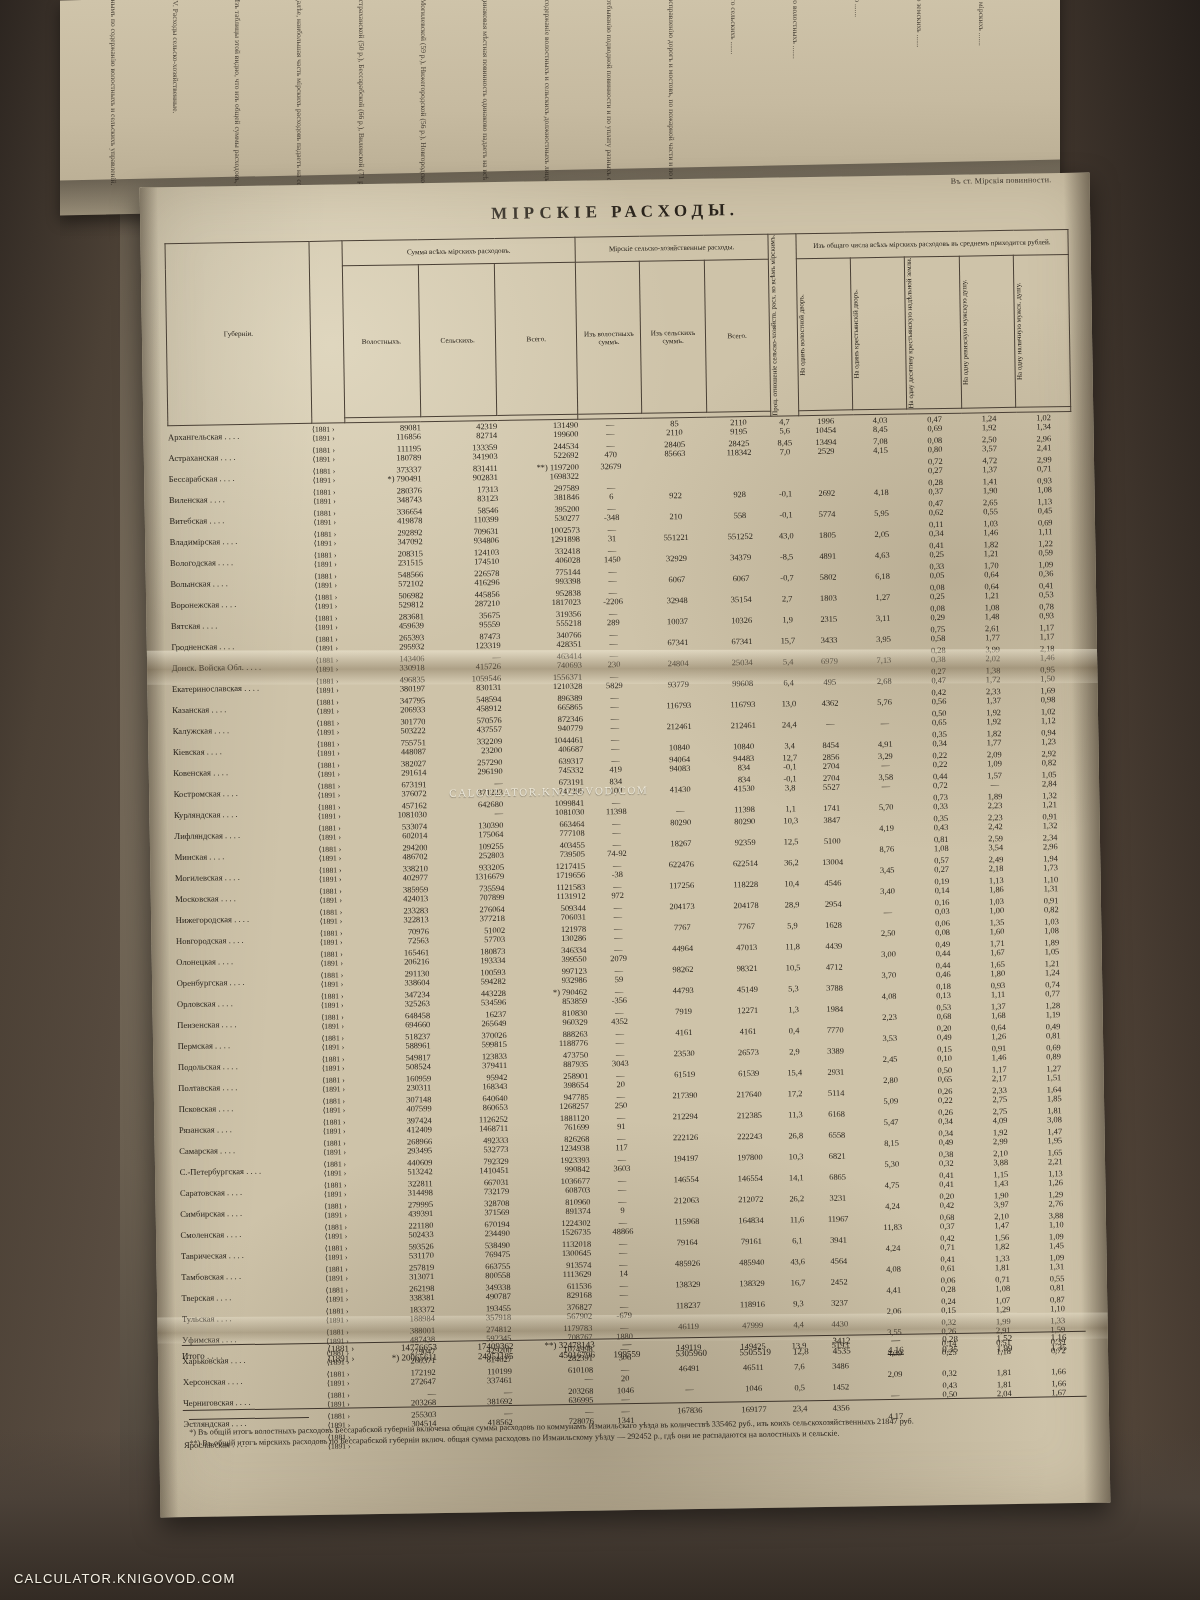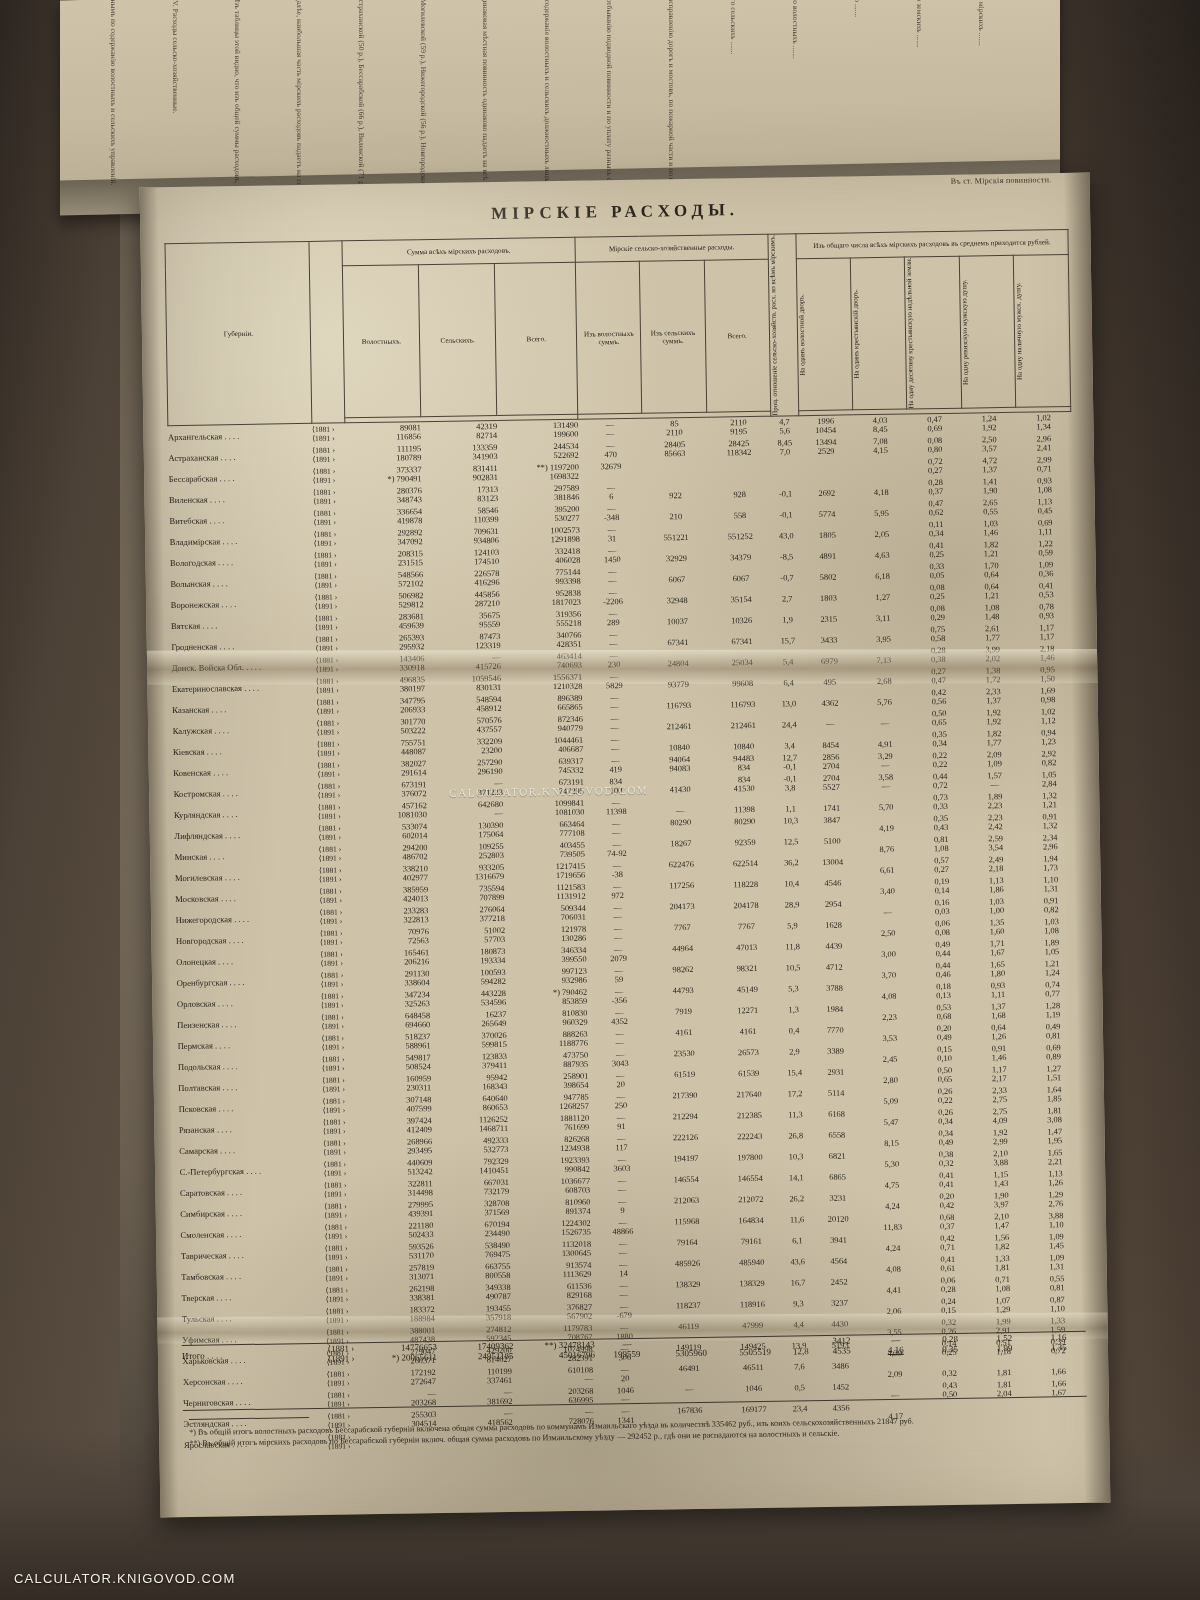--- a/index.html
+++ b/index.html
@@ -867,21 +867,21 @@
           <tr class="r2">
             <td class="yr">⟨1891 ›</td>
             <td class="num">402977</td>
             <td class="num">1316679</td>
             <td class="num">1719656</td>
             <td class="numc">-38</td>
             <td class="numc"></td>
             <td class="numc"></td>
             <td class="numc"></td>
             <td class="numc"></td>
-            <td class="numc">6,61</td>
+            <td class="numc">3,45</td>
             <td class="numc">0,27</td>
             <td class="numc">2,18</td>
             <td class="numc">1,73</td>
           </tr>
           <tr class="r1">
             <td class="gub" rowspan="2">Московская . . . .</td>
             <td class="yr">⟨1881 ›</td>
             <td class="num">385959</td>
             <td class="num">735594</td>
             <td class="num">1121583</td>
@@ -1378,21 +1378,21 @@
           <tr class="r1">
             <td class="gub" rowspan="2">Смоленская . . . .</td>
             <td class="yr">⟨1881 ›</td>
             <td class="num">221180</td>
             <td class="num">670194</td>
             <td class="num">1224302</td>
             <td class="numc">—</td>
             <td class="numc">115968</td>
             <td class="numc">164834</td>
             <td class="numc">11,6</td>
-            <td class="numc">20120</td>
+            <td class="numc">11967</td>
             <td class="numc"></td>
             <td class="numc">0,68</td>
             <td class="numc">2,10</td>
             <td class="numc">3,88</td>
           </tr>
           <tr class="r2">
             <td class="yr">⟨1891 ›</td>
             <td class="num">502433</td>
             <td class="num">234490</td>
             <td class="num">1526735</td>

